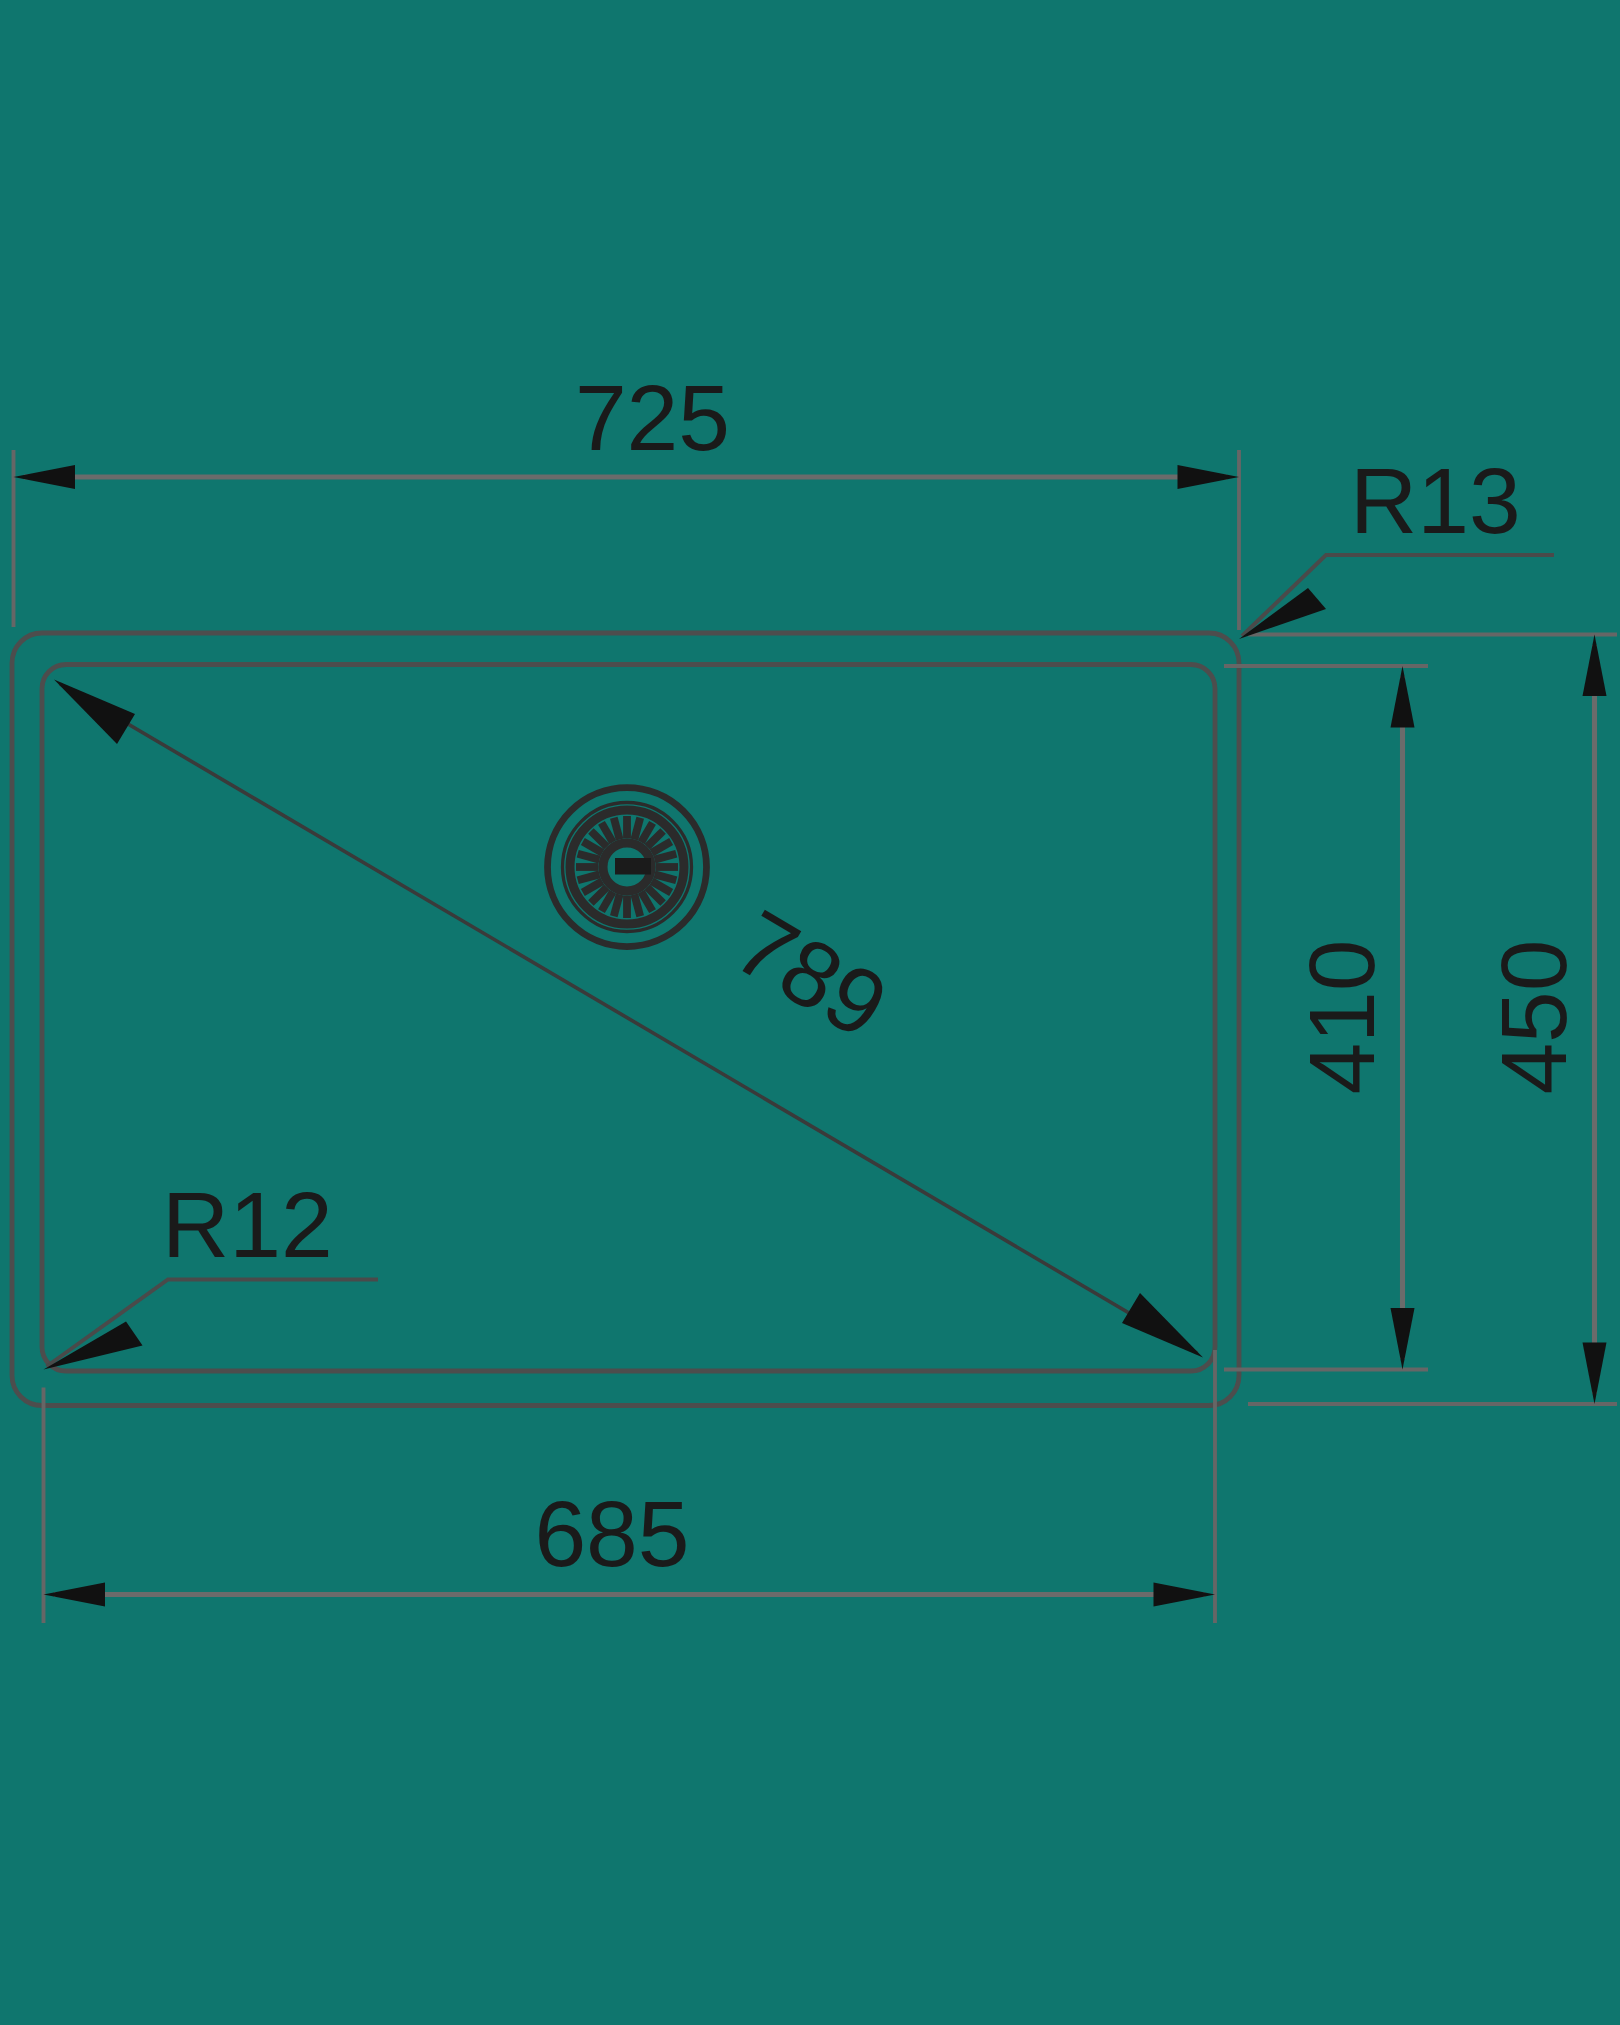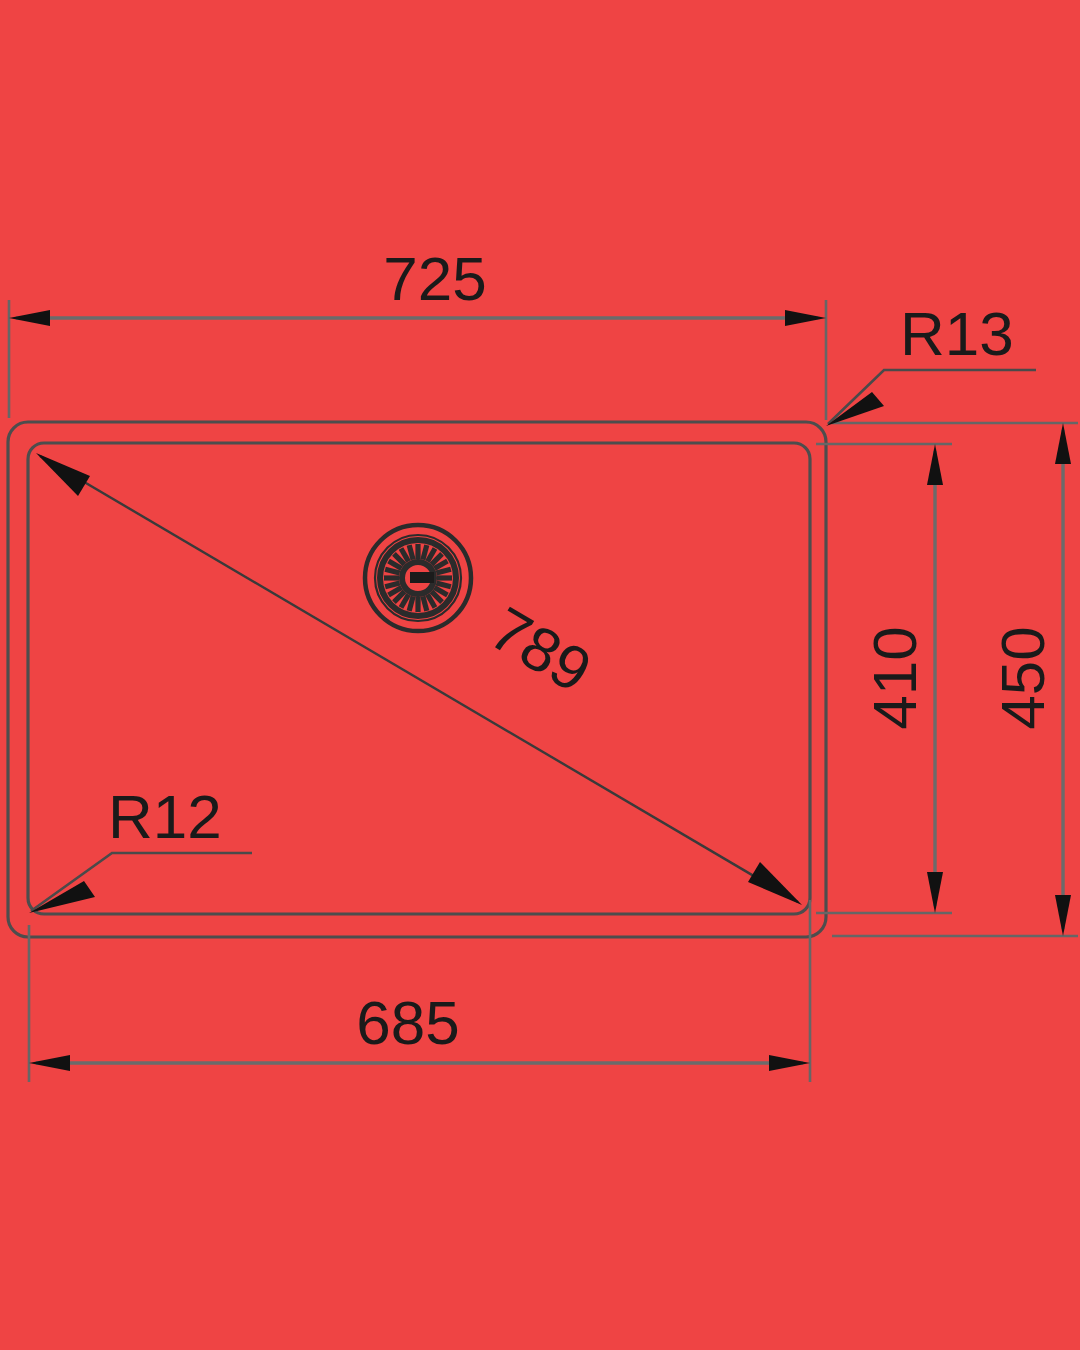--- a/index.html
+++ b/index.html
@@ -11,21 +11,21 @@
   body {
     width: 1080px;
     height: 1350px;
     font-family: "Liberation Sans", sans-serif;
     overflow: hidden;
   }
   #drawing-root {
     position: relative;
     width: 1080px;
     height: 1350px;
-    background: #ef4444;
+    background: #0f766e;
   }
   svg.drawing-canvas {
     position: absolute;
     top: 0;
     left: 0;
     width: 1080px;
     height: 1350px;
     display: block;
   }
   .dim-text {

